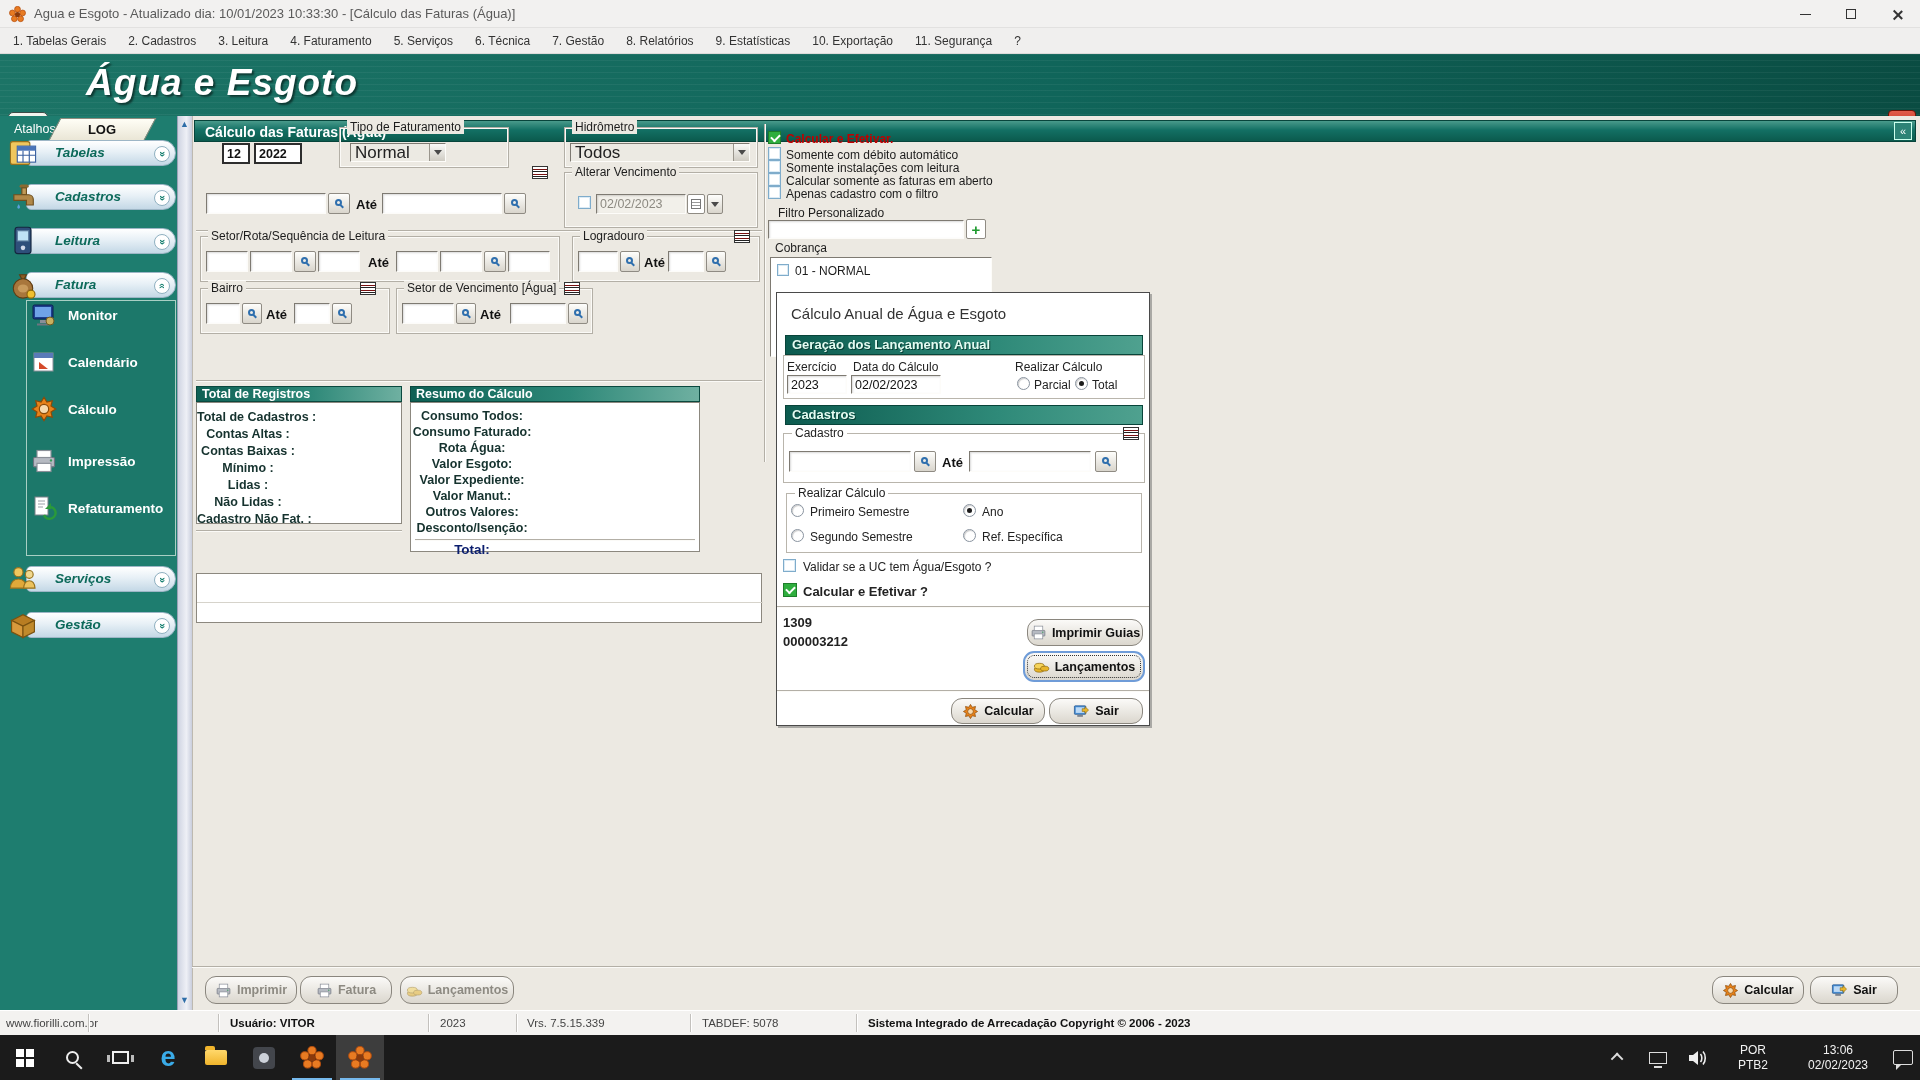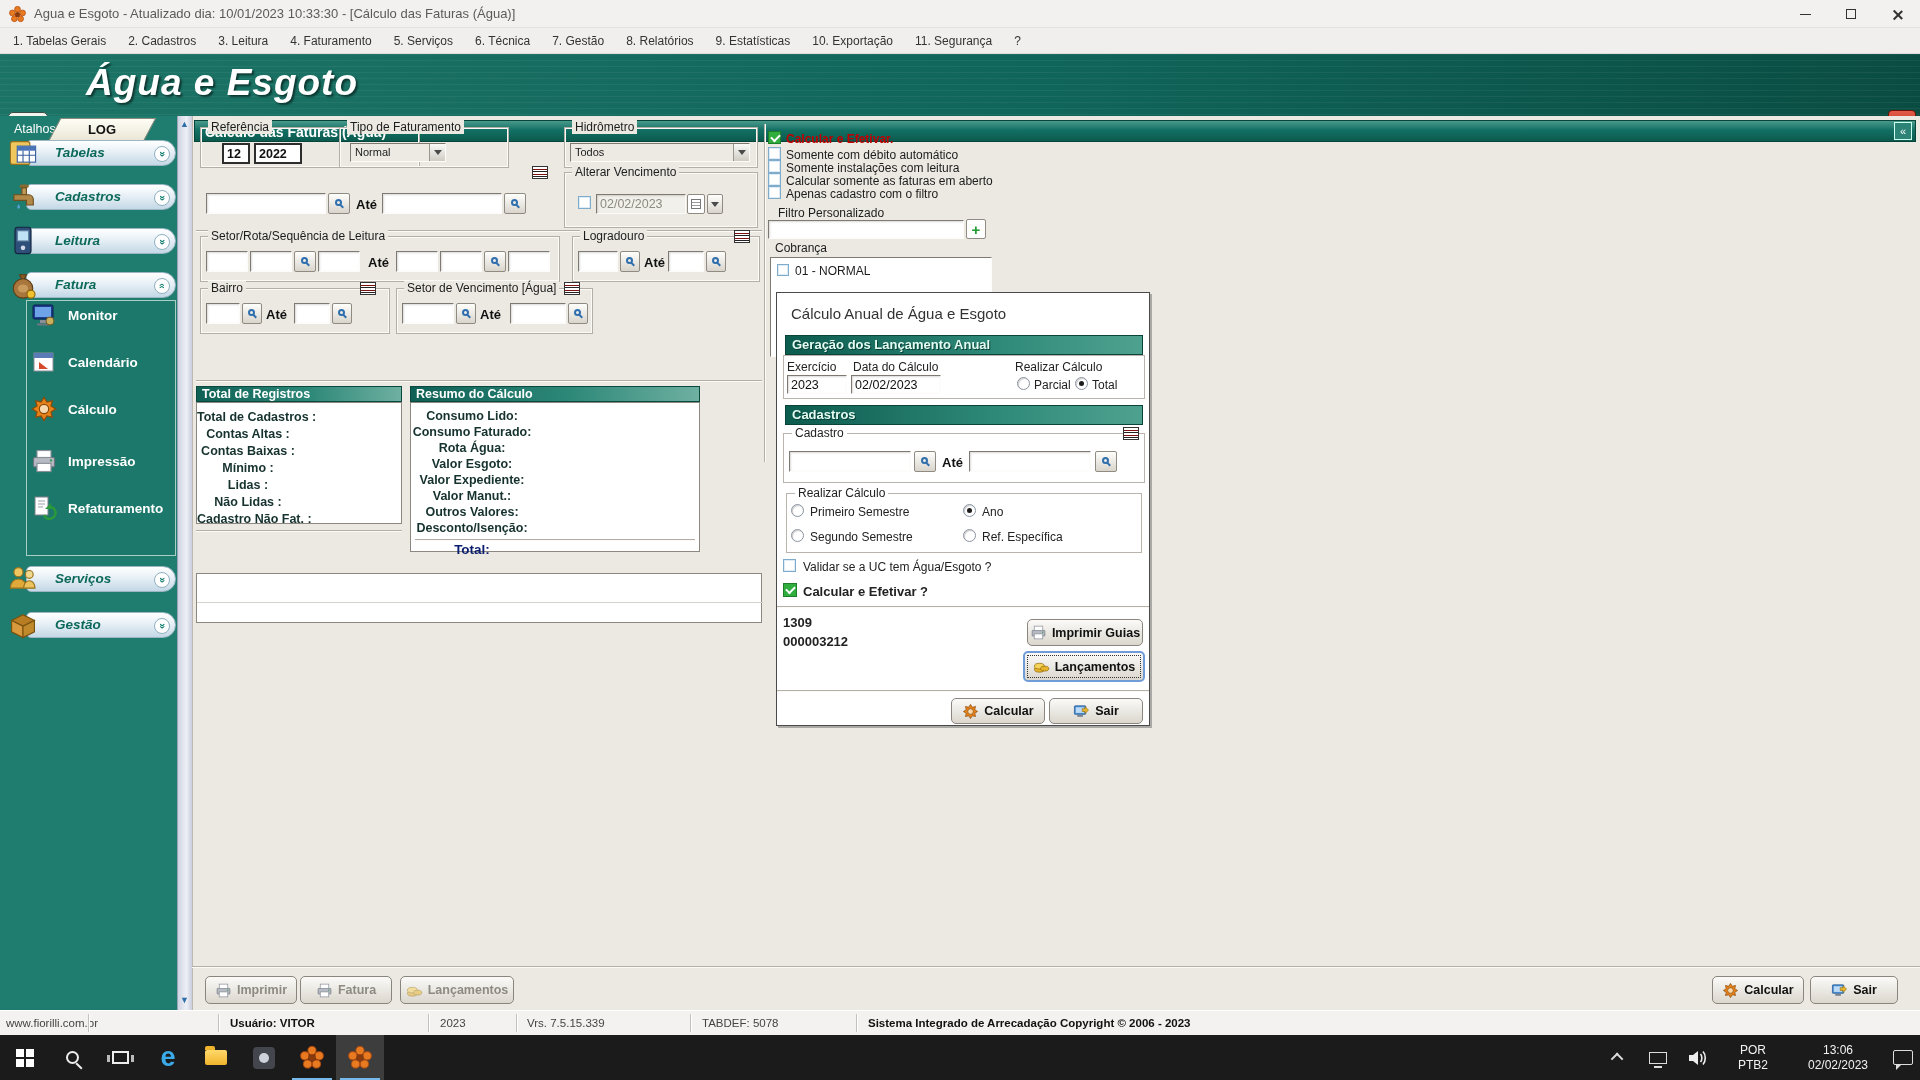--- a/index.html
+++ b/index.html
@@ -54,21 +54,21 @@
   #main{left:192px;top:116px;width:1728px;height:894px;background:#ece9e2;border-left:1px solid #bdb9b0;}
   #formtitle{left:194px;top:120px;width:1722px;height:22px;background:linear-gradient(180deg,#499a8b,#137064 45%,#0b5a4d);border:1px solid #07443b;}
   #formtitle .t{position:absolute;left:10px;top:3px;font-size:14px;font-weight:bold;color:#fff;}
   #formcollapse{left:1894px;top:122px;width:18px;height:18px;background:#2d8376;border:1px solid #cfe;color:#fff;font-size:11px;text-align:center;line-height:16px;}
   .gb{position:absolute;border:1px solid #b3afa6;box-shadow:inset 1px 1px 0 #fbfaf7, inset -1px -1px 0 #fbfaf7;}
   .cap{position:absolute;top:-8px;left:7px;background:#ece9e2;padding:0 3px;font-size:12px;color:#1c1c1c;white-space:nowrap;}
   .lbl{position:absolute;font-size:12px;color:#1c1c1c;white-space:nowrap;}
   .blbl{position:absolute;font-size:13px;font-weight:bold;color:#111;white-space:nowrap;}
   .inp{position:absolute;background:#fff;border:1px solid;border-color:#7e7a72 #fdfcf9 #fdfcf9 #7e7a72;box-shadow:inset 1px 1px 2px rgba(0,0,0,.15);font-size:12.5px;line-height:19px;padding:0 3px;color:#111;}
   .binp{border:2px solid #2d2d2d;font-weight:bold;box-shadow:none;}
-  .ddl{position:absolute;background:#eceae3;border:1px solid;border-color:#7e7a72 #fdfcf9 #fdfcf9 #7e7a72;font-size:11px;line-height:17px;padding:0 4px;color:#222;}
+  .ddl{position:absolute;background:#eceae3;border:1px solid;border-color:#7e7a72 #fdfcf9 #fdfcf9 #7e7a72;font-size:17px;line-height:17px;padding:0 4px;color:#222;}
   .ddl .arr{position:absolute;right:0;top:0;bottom:0;width:16px;background:linear-gradient(#fafaf8,#cfccc3);border-left:1px solid #9a968d;display:flex;align-items:center;justify-content:center;}
   .tri-d{width:0;height:0;border-left:4px solid transparent;border-right:4px solid transparent;border-top:5px solid #4a4a4a;}
   .sbtn{position:absolute;width:22px;height:21px;background:linear-gradient(#fefefc,#d9d5cc);border:1px solid #8f8b83;border-radius:2px;display:flex;align-items:center;justify-content:center;cursor:pointer;}
   .mag{display:inline-block;width:7px;height:7px;border:2px solid #2f6fae;border-radius:50%;position:relative;margin:-2px 2px 0 0;}
   .mag::after{content:"";position:absolute;width:5px;height:2px;background:#2f6fae;transform:rotate(45deg);right:-4px;bottom:-3px;}
   .lico{position:absolute;width:16px;height:13px;background:#fff;border:1px solid #333;
     background-image:repeating-linear-gradient(180deg,#fff 0 2px,#7a1010 2px 3px,#fff 3px 4px,#222 4px 5px);}
   .cbx{position:absolute;width:13px;height:13px;background:#fff;border:1px solid #7faccb;box-shadow:inset 0 0 0 1px #dcebf5;cursor:pointer;}
   .cbx.green{background:#2fae3e;border:1px solid #1e7e2a;box-shadow:none;}
   .cbx.green::after{content:"";position:absolute;left:2px;top:2px;width:7px;height:4px;border-left:2px solid #fff;border-bottom:2px solid #fff;transform:rotate(-45deg);}
@@ -80,21 +80,21 @@
   .pbody{position:absolute;background:#fff;border:1px solid #8c887f;}
   .prow{position:absolute;font-size:12.5px;font-weight:bold;color:#15322e;text-align:center;white-space:nowrap;}
   
   #dialog{left:776px;top:292px;width:374px;height:434px;background:#fff;border:1px solid #4a4a4a;box-shadow:2px 2px 0 rgba(90,90,90,.45);z-index:50;}
   #dialog .dttl{position:absolute;left:14px;top:12px;font-size:15px;color:#333;}
   .dhead{position:absolute;height:20px;background:linear-gradient(90deg,#0c5b4f,#2f8a79 60%,#4fa18f);border:1px solid #08443a;
      color:#e4fcf2;font-weight:bold;font-size:13px;line-height:18px;padding:0 6px;text-shadow:1px 1px 0 #083d34;}
   .dlbl{position:absolute;font-size:12px;color:#222;white-space:nowrap;}
   .dgb{position:absolute;border:1px solid #b9b5ac;box-shadow:inset 1px 1px 0 #fff, inset -1px -1px 0 #fff;}
   .dcap{position:absolute;top:-8px;left:8px;background:#fff;padding:0 3px;font-size:12px;color:#222;white-space:nowrap;}
-  .btn{position:absolute;background:linear-gradient(#fbfaf8,#dbd7ce);border:1px solid #8a867e;border-radius:5px;display:flex;align-items:center;justify-content:center;gap:5px;font-size:12.5px;font-weight:bold;color:#111;cursor:pointer;}
+  .btn{position:absolute;background:linear-gradient(#fbfaf8,#dbd7ce);border:1px solid #8a867e;border-radius:11px;display:flex;align-items:center;justify-content:center;gap:5px;font-size:12.5px;font-weight:bold;color:#111;cursor:pointer;}
   .btn svg{width:17px;height:17px;}
   .btn.focus{border:2px solid #6f9cd8;outline:1px dotted #333;outline-offset:-5px;}
   .btn.dis{color:#8d8a82;}
   
   #statusbar{left:0;top:1010px;width:1920px;height:25px;background:#f3f2f0;border-top:1px solid #fff;}
   #statusbar .seg{position:absolute;top:0;font-size:11.5px;line-height:24px;color:#444;white-space:nowrap;}
   #statusbar .sep{position:absolute;top:3px;width:1px;height:18px;background:#c3c1bd;box-shadow:1px 0 0 #fff;}
   
   #taskbar{left:0;top:1035px;width:1920px;height:45px;background:#1b1b1b;}
   .tslot{position:absolute;top:0;width:48px;height:45px;display:flex;align-items:center;justify-content:center;cursor:pointer;}
@@ -355,23 +355,20 @@
         <span class="chev">»</span>
       </span>
   </div>
 
   <div class="abs" id="main"></div>
   <div class="abs" id="formtitle">
     <span class="t">Cálculo das Faturas (Água)</span>
   </div>
   <div class="abs" id="formcollapse">«</div>
 
-  <div class="gb" style="left:200px;top:127px;width:220px;height:41px">
-    <span class="cap">Referência</span>
-  </div>
   <div class="inp binp" style="left:222px;top:143px;width:28px;height:21px">12</div>
   <div class="inp binp" style="left:254px;top:143px;width:48px;height:21px">2022</div>
 
   <div class="gb" style="left:339px;top:127px;width:170px;height:41px">
     <span class="cap">Tipo de Faturamento</span>
   </div>
   <div class="ddl" style="left:350px;top:143px;width:96px;height:19px">
     <span>Normal</span>
     <span class="arr">
         <span class="tri-d"></span>
@@ -505,21 +502,21 @@
     <div class="prow" style="left:0;top:41px;width:102px">Contas Baixas :</div>
     <div class="prow" style="left:0;top:58px;width:102px">Mínimo :</div>
     <div class="prow" style="left:0;top:75px;width:102px">Lidas :</div>
     <div class="prow" style="left:0;top:92px;width:102px">Não Lidas :</div>
     <div class="prow" style="left:0;top:109px;width:102px">Cadastro Não Fat. :</div>
   </div>
   <div class="ehr" style="left:196px;top:530px;width:206px"></div>
 
   <div class="phead" style="left:410px;top:386px;width:290px">Resumo do Cálculo</div>
   <div class="pbody" style="left:410px;top:402px;width:290px;height:150px">
-    <div class="prow" style="left:0;top:6px;width:122px">Consumo Lido:</div>
+    <div class="prow" style="left:0;top:6px;width:122px">Consumo Todos:</div>
     <div class="prow" style="left:0;top:22px;width:122px">Consumo Faturado:</div>
     <div class="prow" style="left:0;top:38px;width:122px">Rota Água:</div>
     <div class="prow" style="left:0;top:54px;width:122px">Valor Esgoto:</div>
     <div class="prow" style="left:0;top:70px;width:122px">Valor Expediente:</div>
     <div class="prow" style="left:0;top:86px;width:122px">Valor Manut.:</div>
     <div class="prow" style="left:0;top:102px;width:122px">Outros Valores:</div>
     <div class="prow" style="left:0;top:118px;width:122px">Desconto/Isenção:</div>
     <div class="ehr" style="left:4px;top:136px;width:280px"></div>
     <div class="prow" style="left:0;top:139px;width:122px;font-size:13.5px;color:#0b1e6e">Total:</div>
   </div>

